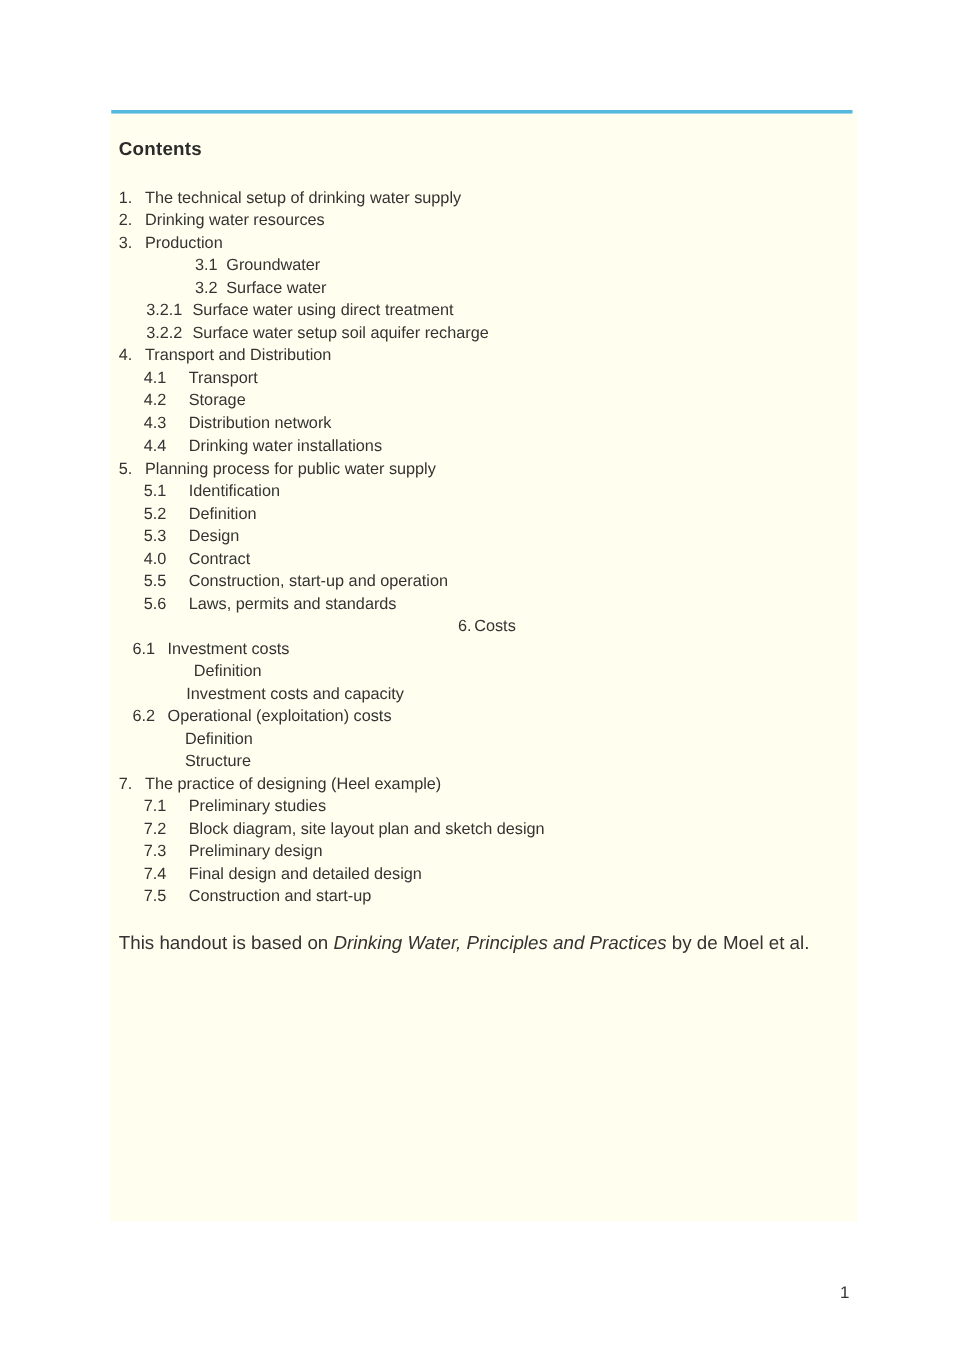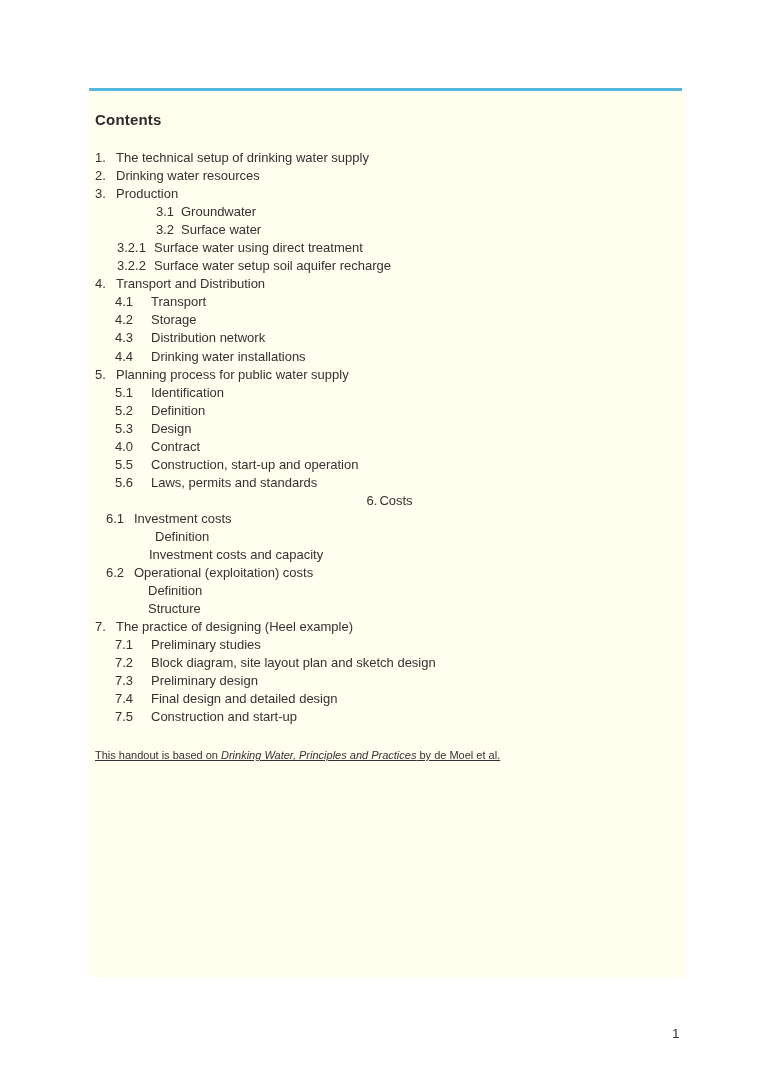--- a/index.html
+++ b/index.html
@@ -63,24 +63,23 @@
   .l6m { padding-left: 3px; text-align: center; }  .l6m .toc-num { width: 15px; }
   .l6s { padding-left: 18px; }  .l6s .toc-num { width: 28px; }
   .t1  { padding-left: 67px; }
   .t2  { padding-left: 61px; }
   .t3  { padding-left: 60px; }
   .footer-note {
     position: absolute;
     top: 655px;
     left: 7px;
     margin: 0;
-    font-size: 11px;
+    font-size: 15px;
     line-height: 18px;
     color: #333333;
-    text-decoration: underline;
   }
   .page-number {
     position: absolute;
     left: 672px;
     top: 1026px;
     font-size: 13.5px;
     color: #333333;
   }
 </style>
 </head>

